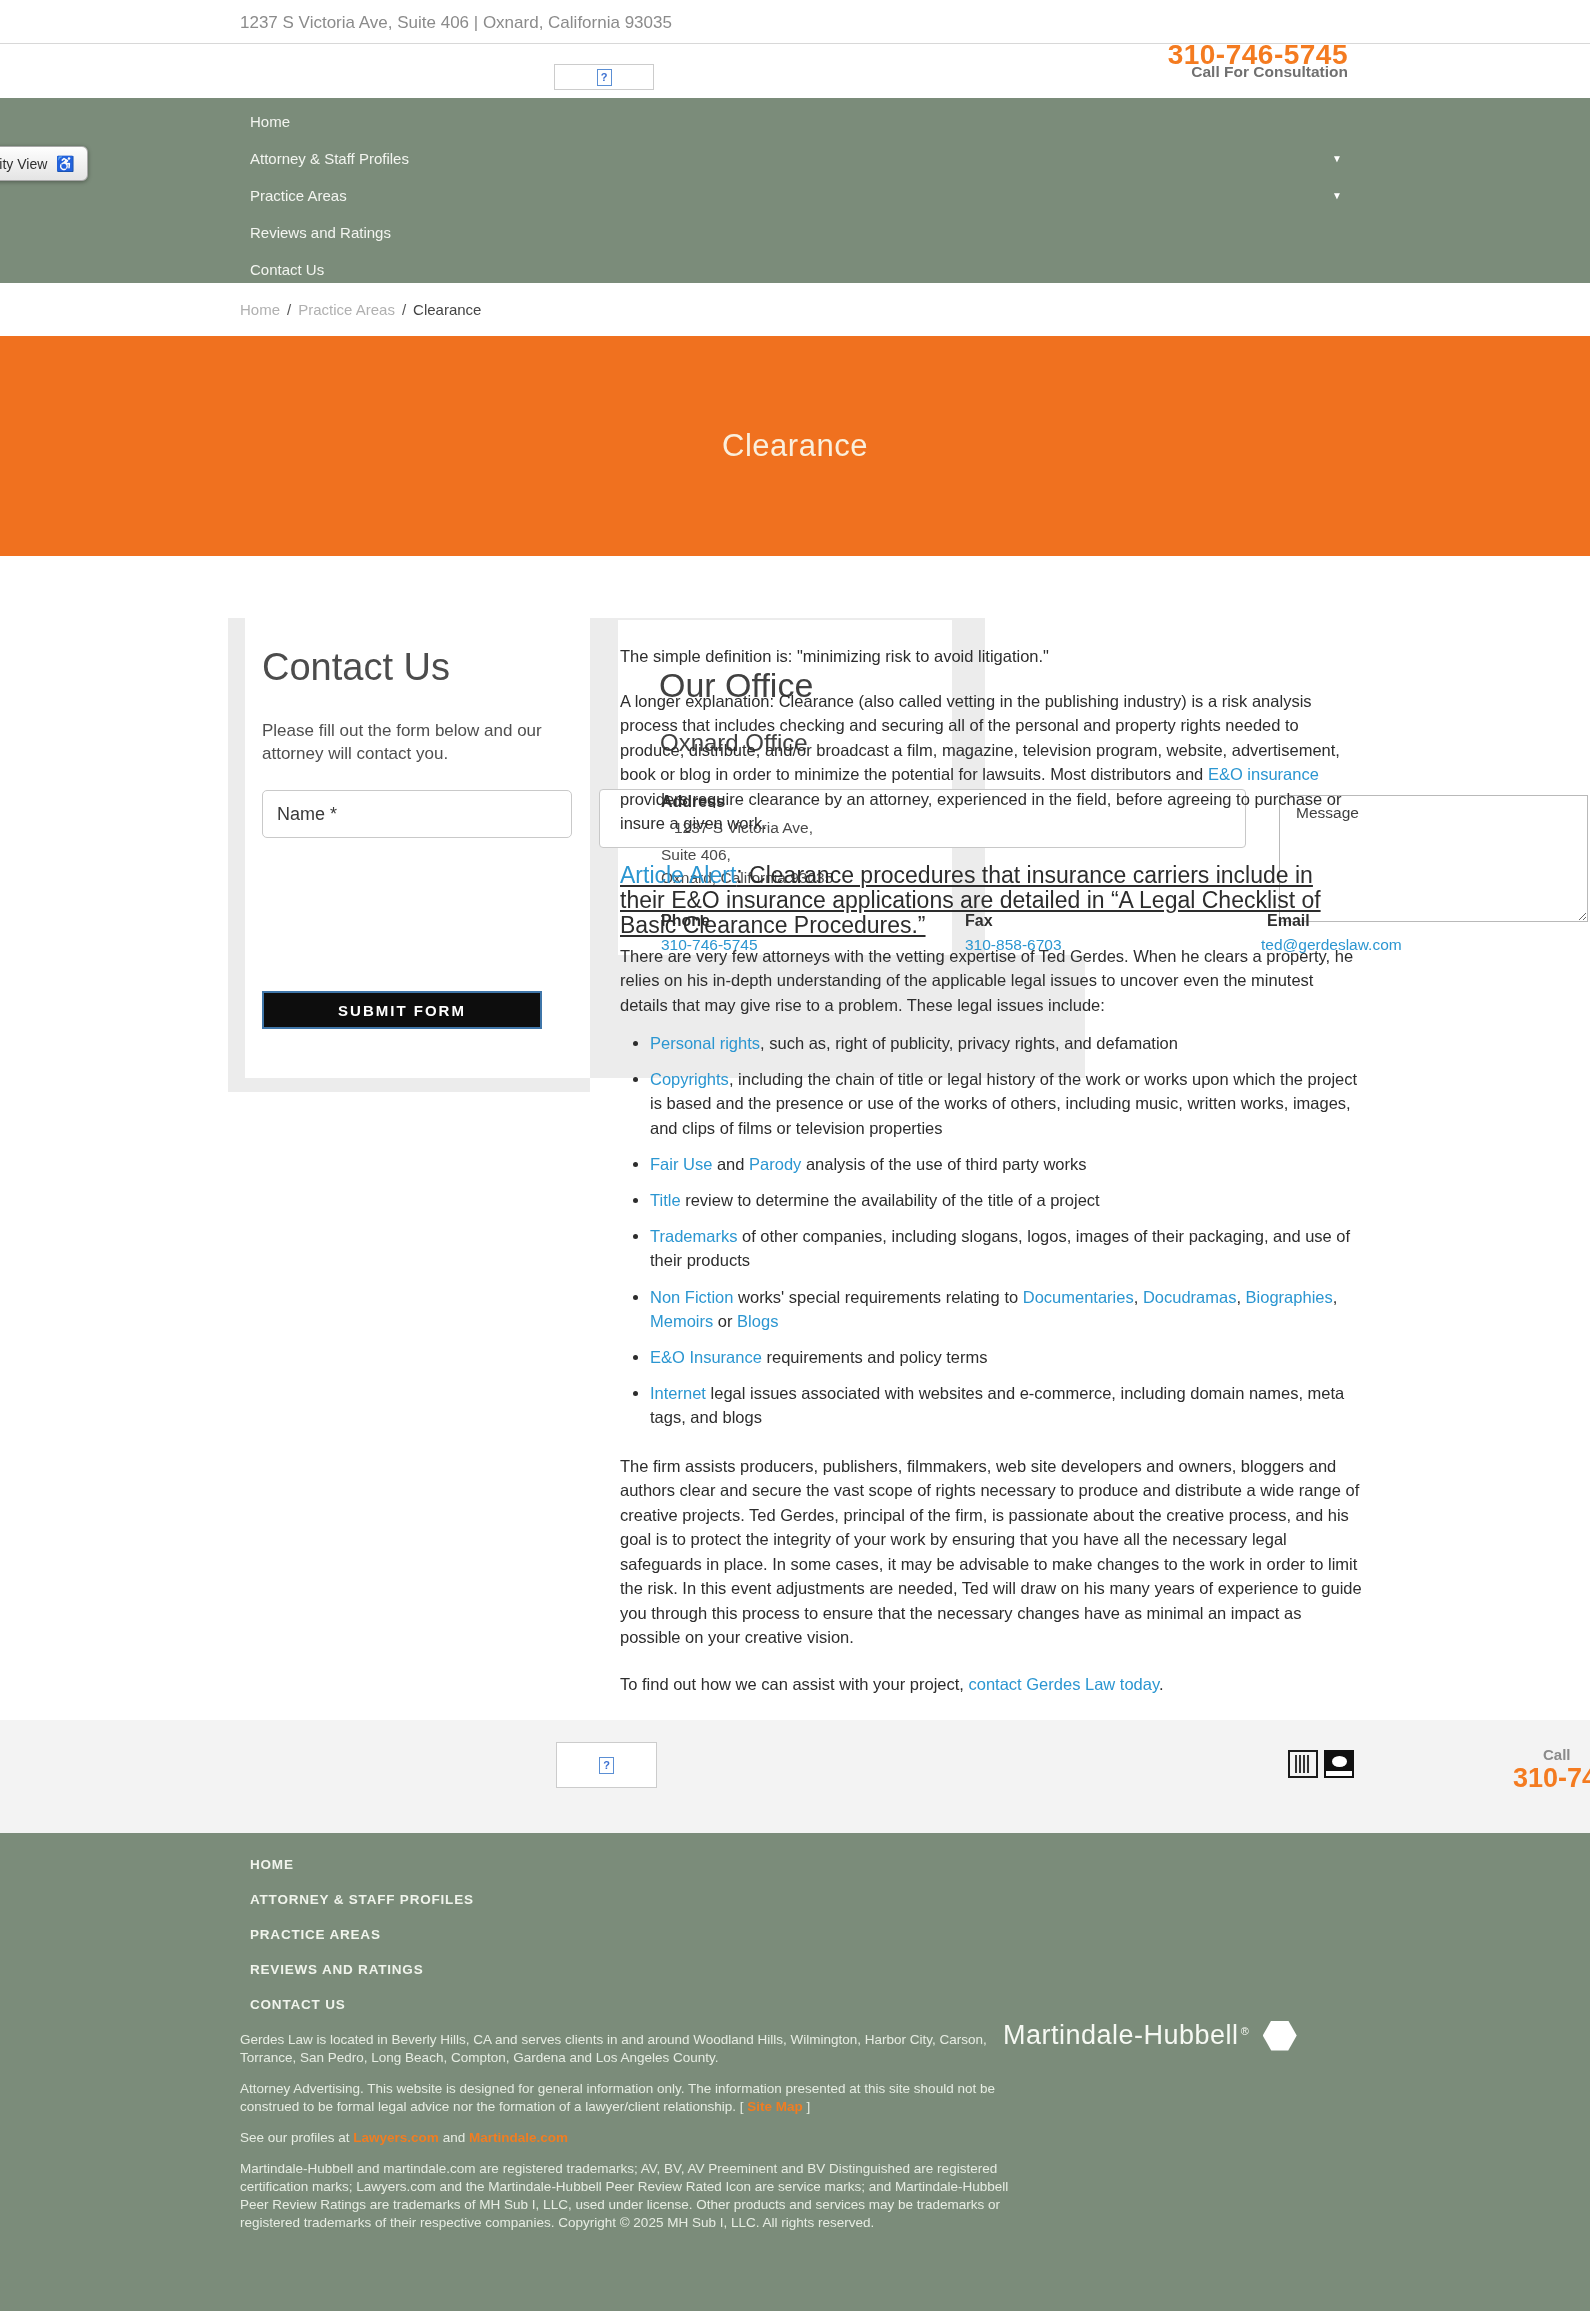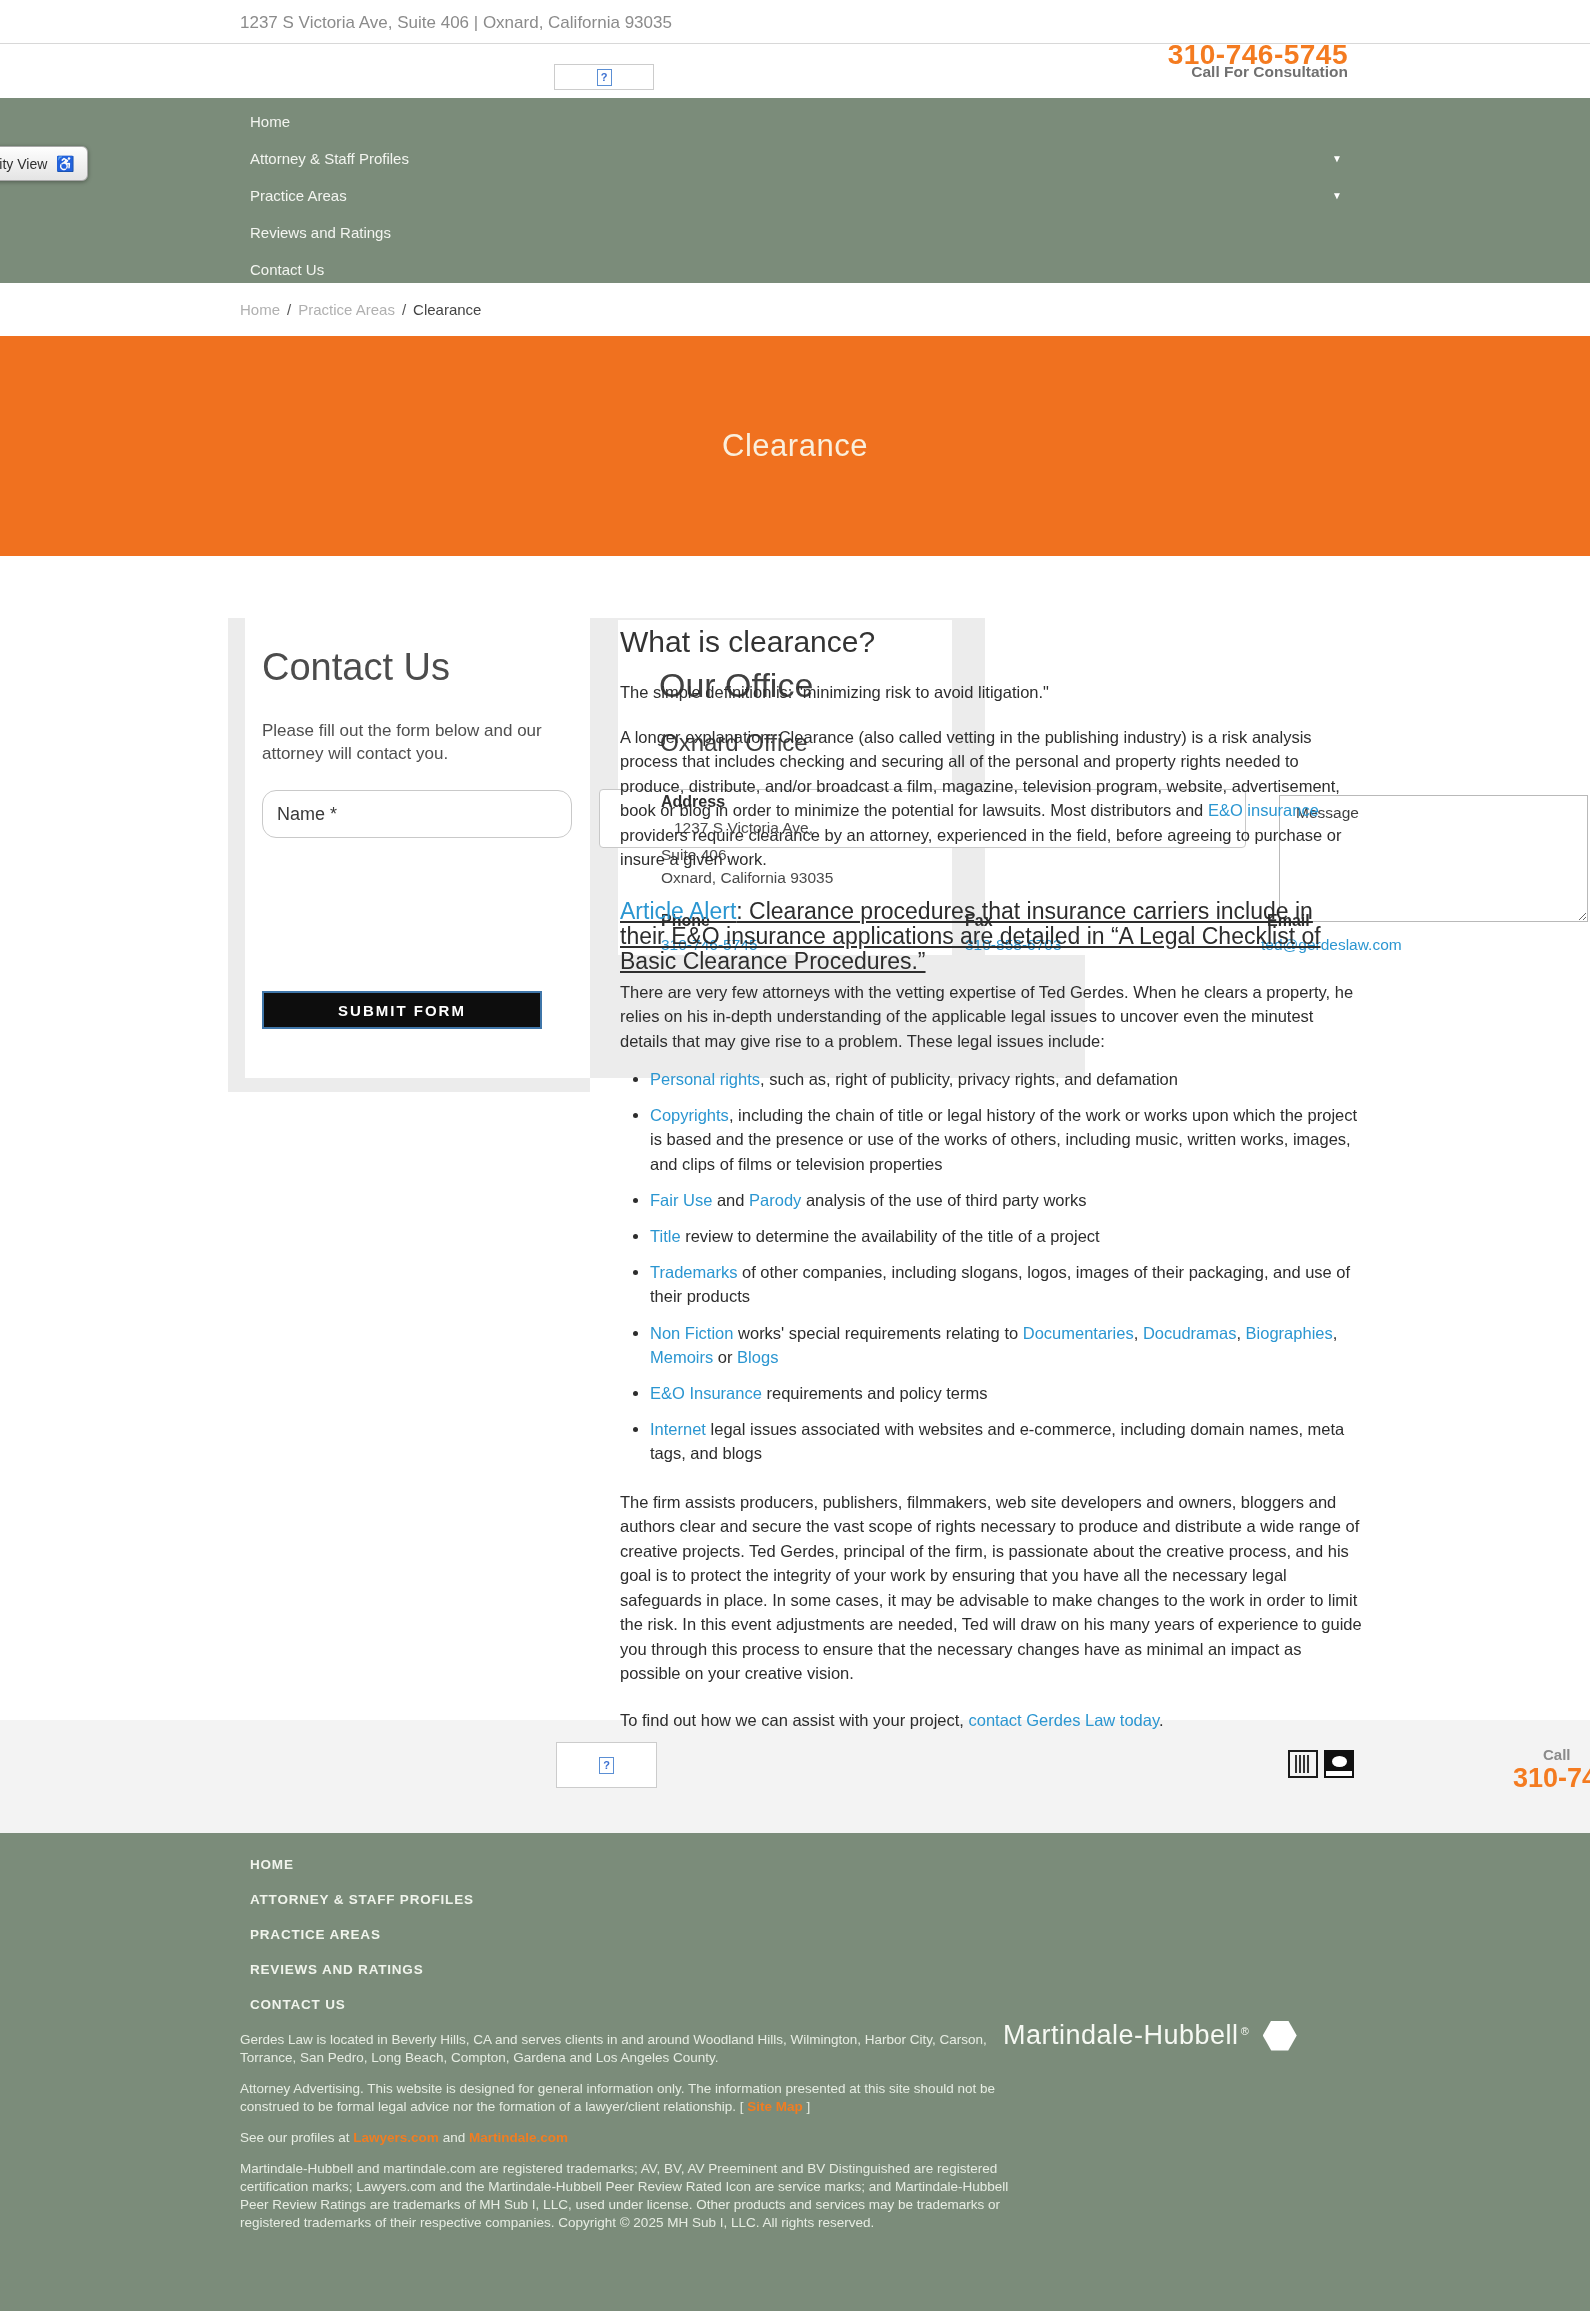--- a/index.html
+++ b/index.html
@@ -44,21 +44,21 @@
 
   
   .gpanelA { left:228px; top:618px; width:362px; height:474px; background:#ECECEC; z-index:0; }
   .gpanelB { left:590px; top:618px; width:395px; height:460px; background:#ECECEC; z-index:0; }
   .gpanelC { left:985px; top:955px; width:100px; height:123px; background:#ECECEC; z-index:0; }
 
   
   .contact-card { left:245px; top:618px; width:345px; height:460px; background:#fff; z-index:1; }
   .cc-title { position:absolute; left:17px; top:28px; font-size:38px; font-weight:300; color:#4c4c4c; }
   .cc-intro { position:absolute; left:17px; top:102px; width:305px; font-size:17px; line-height:1.35; color:#4f4f4f; }
-  .cc-name { position:absolute; left:17px; top:172px; width:310px; height:48px; border:1px solid #c9c9c9; border-radius:14px; padding-left:14px; font-size:18px; color:#333; font-family:"Liberation Sans",sans-serif; background:#fff; }
+  .cc-name { position:absolute; left:17px; top:172px; width:310px; height:48px; border:1px solid #c9c9c9; border-radius:5px; padding-left:14px; font-size:18px; color:#333; font-family:"Liberation Sans",sans-serif; background:#fff; }
   .cc-name::placeholder { color:#3a3a3a; opacity:1; }
   .cc-submit { position:absolute; left:17px; top:373px; width:280px; height:38px; background:#0d0d0d; color:#fff; font-size:15px; font-weight:700; letter-spacing:2px; border:2px solid #3F76A9; cursor:pointer; font-family:"Liberation Sans",sans-serif; }
 
   
   .office-panel { left:618px; top:620px; width:334px; height:335px; background:#fff; z-index:1; }
   .of-title { left:659px; top:666px; font-size:34px; font-weight:300; color:#414141; z-index:1; }
   .of-loc { left:660px; top:729px; font-size:24px; font-weight:400; color:#414141; z-index:1; }
   .of-input { left:599px; top:789px; width:647px; height:59px; border:1px solid #c8c8c8; border-radius:4px; background:#fff; z-index:1; }
   .of-label { font-size:16px; font-weight:700; color:#2f2f2f; z-index:1; }
   .of-text { font-size:15.5px; color:#4a4a4a; z-index:1; }
@@ -177,21 +177,20 @@
 <div class="abs of-text" style="left:661px; top:846px;">Suite 406,</div>
 <div class="abs of-text" style="left:661px; top:869px;">Oxnard, California 93035</div>
 <div class="abs of-label" style="left:661px; top:912px;">Phone</div>
 <a class="abs of-link" style="left:661px; top:936px;" href="#">310-746-5745</a>
 <div class="abs of-label" style="left:965px; top:912px;">Fax</div>
 <a class="abs of-link" style="left:965px; top:936px;" href="#">310-858-6703</a>
 <div class="abs of-label" style="left:1267px; top:912px;">Email</div>
 <a class="abs of-link" style="left:1261px; top:936px;" href="#">ted@gerdeslaw.com</a>
 
 <div class="abs article">
-  <h2>What is clearance?</h2>
   <p>The simple definition is: "minimizing risk to avoid litigation."</p>
   <p><span>A longer explanation: Clearance (also called vetting in the publishing industry) is a risk analysis process that includes checking and securing all of the personal and property rights needed to produce, distribute, and/or broadcast a film, magazine, television program, website, advertisement, book or blog in order to minimize the potential for lawsuits. Most distributors and </span><a href="#" class="lnk">E&amp;O insurance</a><span> providers require clearance by an attorney, experienced in the field, before agreeing to purchase or insure a given work.</span></p>
   <p class="alert"><a href="#" class="lnk">Article Alert</a><span>: Clearance procedures that insurance carriers include in their E&amp;O insurance applications are detailed in “A Legal Checklist of Basic Clearance Procedures.”</span></p>
   <p class="p3">There are very few attorneys with the vetting expertise of Ted Gerdes. When he clears a property, he relies on his in-depth understanding of the applicable legal issues to uncover even the minutest details that may give rise to a problem. These legal issues include:</p>
   <ul>
     <li><a href="#" class="lnk">Personal rights</a><span>, such as, right of publicity, privacy rights, and defamation</span></li>
     <li><a href="#" class="lnk">Copyrights</a><span>, including the chain of title or legal history of the work or works upon which the project is based and the presence or use of the works of others, including music, written works, images, and clips of films or television properties</span></li>
     <li><a href="#" class="lnk">Fair Use</a><span> and </span><a href="#" class="lnk">Parody</a><span> analysis of the use of third party works</span></li>
     <li><a href="#" class="lnk">Title</a><span> review to determine the availability of the title of a project</span></li>
     <li><a href="#" class="lnk">Trademarks</a><span> of other companies, including slogans, logos, images of their packaging, and use of their products</span></li>

